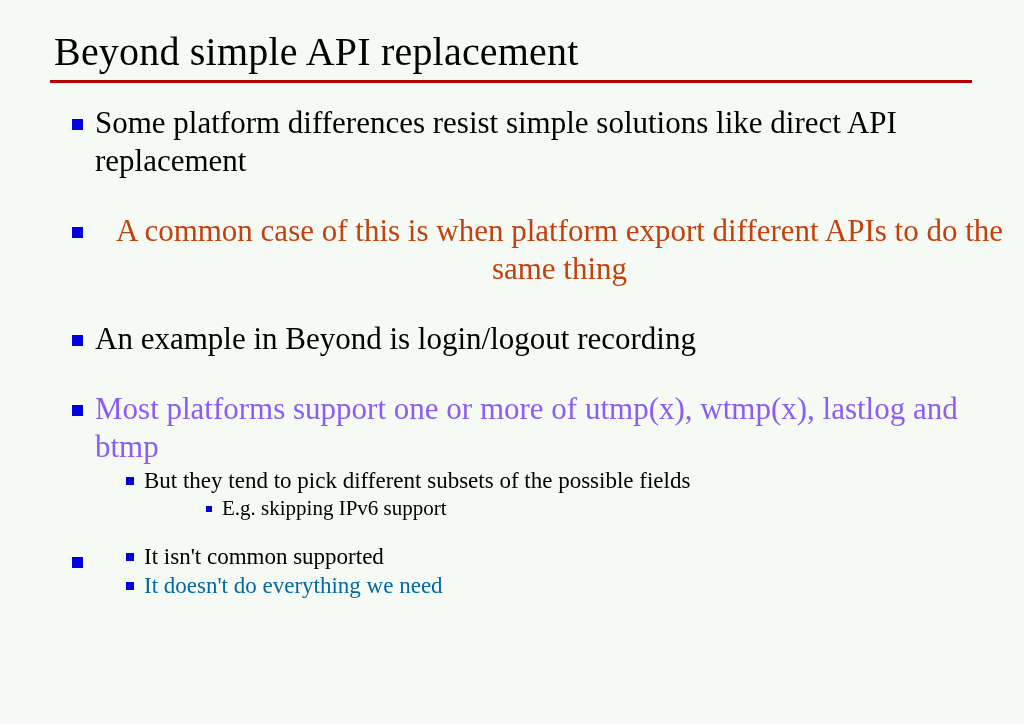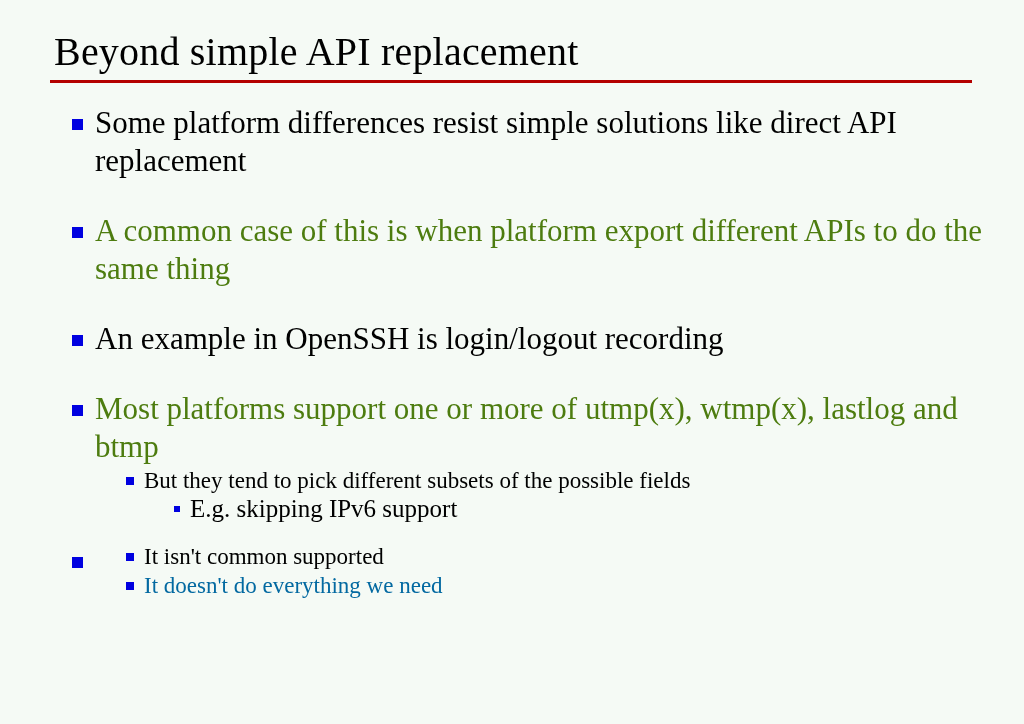--- a/index.html
+++ b/index.html
@@ -96,23 +96,24 @@
     width: 8px;
     height: 8px;
     background: #0000e0;
   }
 
   
   .lvl3 {
     position: relative;
     padding-left: 190px;
     padding-right: 80px;
-    font-size: 25px;
+    font-size: 21px;
     line-height: 27px;
     color: #000000;
+    margin-left: 32px;
   }
   .lvl3 > .marker {
     position: absolute;
     left: 174px;
     top: 11px;
     width: 6px;
     height: 6px;
     background: #0000e0;
   }
 
@@ -137,35 +138,35 @@
 
       <div class="lvl1">
         <span class="marker" style="background: rgb(0, 0, 224);"></span>
         <span class="txt" style="color: rgb(0, 0, 0);">Some platform differences resist simple solutions like direct API replacement</span>
       </div>
 
       <div class="gap-lg"></div>
 
       <div class="lvl1">
         <span class="marker" style="background: rgb(0, 0, 224);"></span>
-        <span class="txt" style="color: #4d7c0f;">A common case of this is when platform export different APIs to do the same thing</span>
+        <span class="txt" style="color: #c2410c; text-align: center;">A common case of this is when platform export different APIs to do the same thing</span>
       </div>
 
       <div class="gap-lg"></div>
 
       <div class="lvl1">
         <span class="marker" style="background: rgb(0, 0, 224);"></span>
-        <span class="txt" style="color: rgb(0, 0, 0);">An example in OpenSSH is login/logout recording</span>
+        <span class="txt" style="color: rgb(0, 0, 0);">An example in Beyond is login/logout recording</span>
       </div>
 
       <div class="gap-lg"></div>
 
       <div class="lvl1">
         <span class="marker" style="background: rgb(0, 0, 224);"></span>
-        <span class="txt" style="color: #4d7c0f;">Most platforms support one or more of utmp(x), wtmp(x), lastlog and btmp</span>
+        <span class="txt" style="color: #8b5cf6;">Most platforms support one or more of utmp(x), wtmp(x), lastlog and btmp</span>
       </div>
 
       <div class="lvl2">
         <span class="marker" style="background: rgb(0, 0, 224);"></span>
         <span class="txt" style="color: rgb(0, 0, 0);">But they tend to pick different subsets of the possible fields</span>
       </div>
 
       <div class="lvl3">
         <span class="marker" style="background: rgb(0, 0, 224);"></span>
         <span class="txt" style="color: rgb(0, 0, 0);">E.g. skipping IPv6 support</span>

